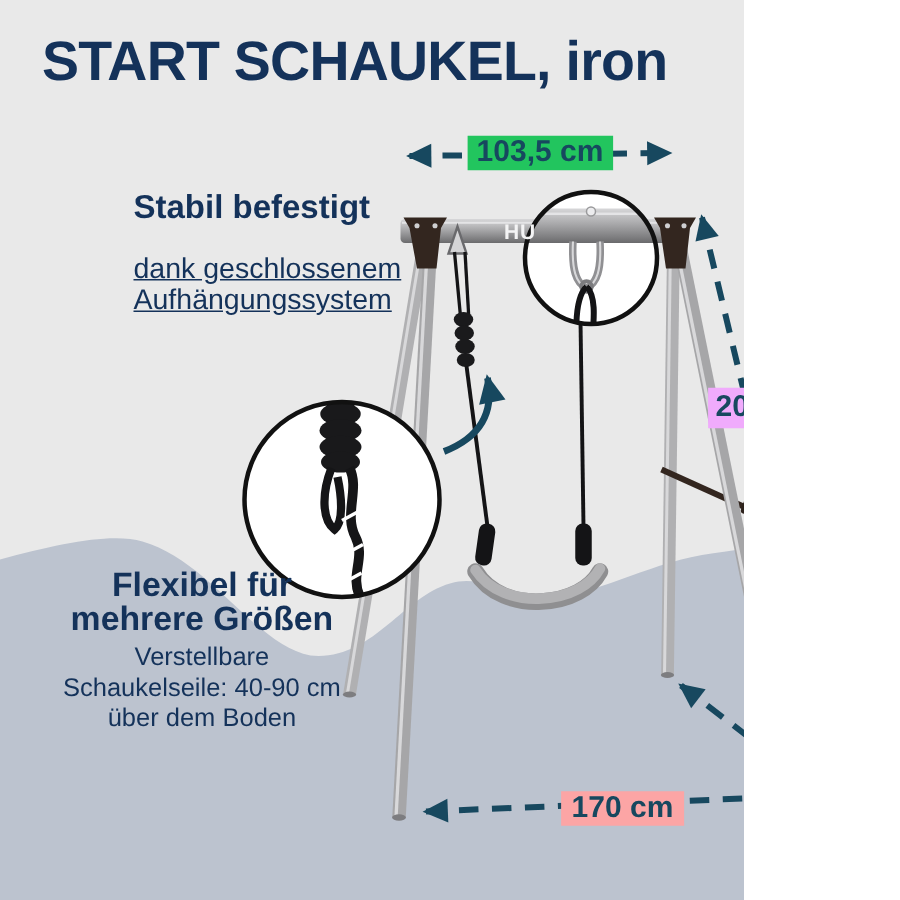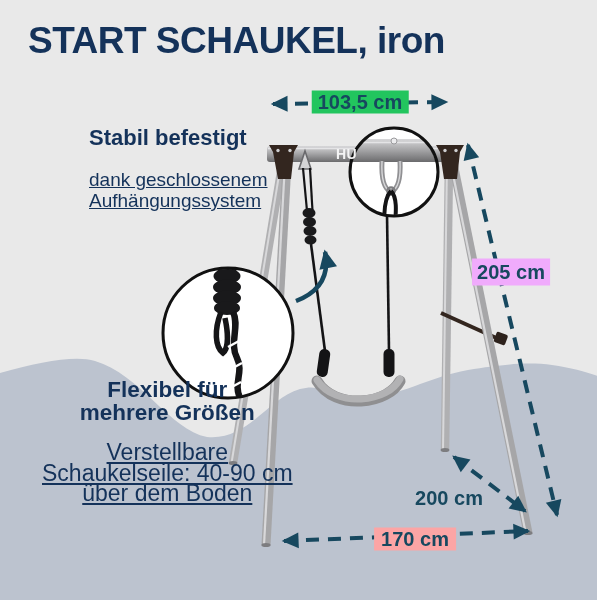--- a/index.html
+++ b/index.html
@@ -1,34 +1,34 @@
 <!DOCTYPE html>
 <html><head>
 <meta charset="utf-8">
 <style>
   html,body{margin:0;padding:0;}
   .stage{
-    position:relative;width:597px;height:600px;overflow:hidden;
+    position:relative;width:496px;height:600px;overflow:hidden;
     background:#e9e9e9;
     font-family:"Liberation Sans","DejaVu Sans",sans-serif;
   }
   .scene{position:absolute;left:0;top:0;width:600px;height:600px;}
   .txt{position:absolute;color:#14325a;}
   .page-title{
     left:28px;top:20px;font-size:37px;font-weight:bold;letter-spacing:-0.5px;
     white-space:nowrap;
   }
   .feature{line-height:1.05;}
   .feature .head{font-weight:bold;}
   .feature-1{left:89px;top:126px;}
   .feature-1 .head{font-size:22px;margin-bottom:20px;}
   .feature-1 .body{font-size:19px;line-height:21px;text-decoration:underline;}
   .feature-2{left:42px;top:378px;text-align:center;}
   .feature-2 .head{font-size:22.5px;line-height:23px;}
-  .feature-2 .body{font-size:23px;line-height:20.5px;margin-top:18px;text-decoration:underline;}
+  .feature-2 .body{font-size:17px;line-height:20.5px;margin-top:4px;}
   .dim{
     position:absolute;transform:translate(-50%,-50%);
     color:#17485f;font-size:20px;font-weight:600;white-space:nowrap;
   }
   .dim-top{left:360px;top:102px;background:#22c55e;padding:0 6px;}
   .dim-height{left:511px;top:272px;background:#f0abfc;padding:2px 5px;}
   .dim-depth{left:449px;top:498px;}
   .dim-ground{left:415px;top:539px;background:#fca5a5;padding:0 7px;}
   .brand{
     position:absolute;left:336px;top:146px;font-size:14px;font-weight:bold;
@@ -187,17 +187,16 @@
     </div>
     <div class="body">
       <div>Verstellbare</div>
       <div>Schaukelseile: 40-90 cm</div>
       <div>über dem Boden</div>
     </div>
   </div>
 
   <div class="dim dim-top">103,5 cm</div>
   <div class="dim dim-height">205 cm</div>
-  <div class="dim dim-depth">200 cm</div>
   <div class="dim dim-ground">170 cm</div>
 
   <div class="brand">HU</div>
 </div>
 
 </body></html>

